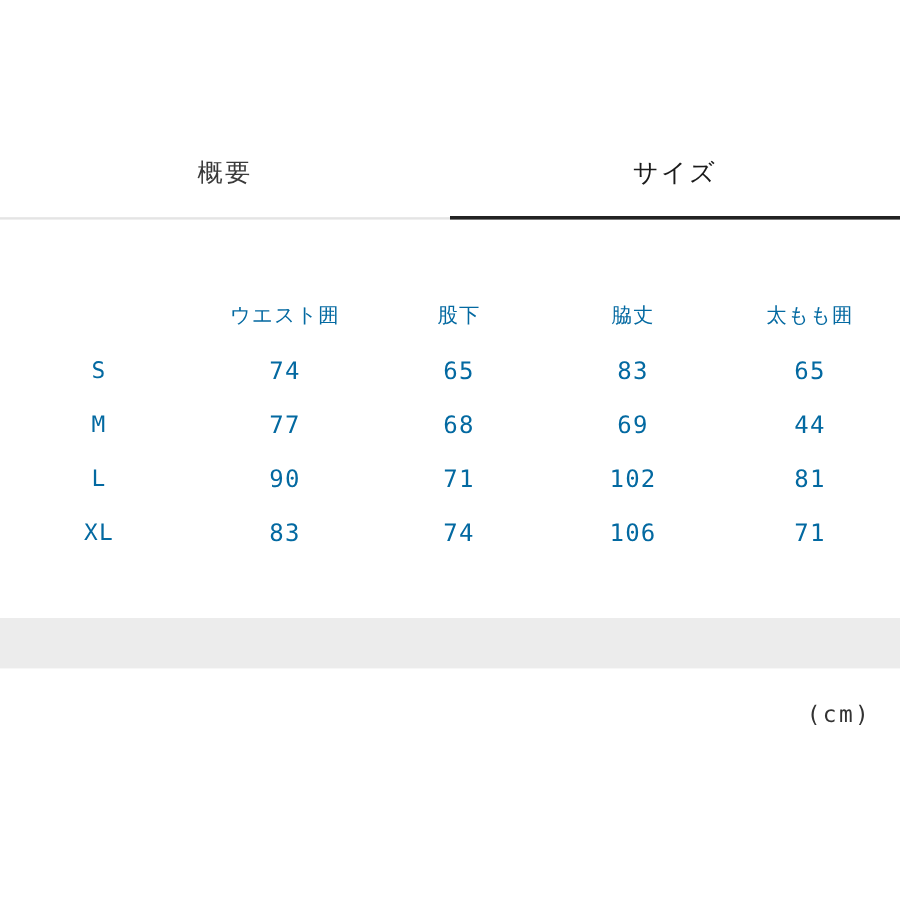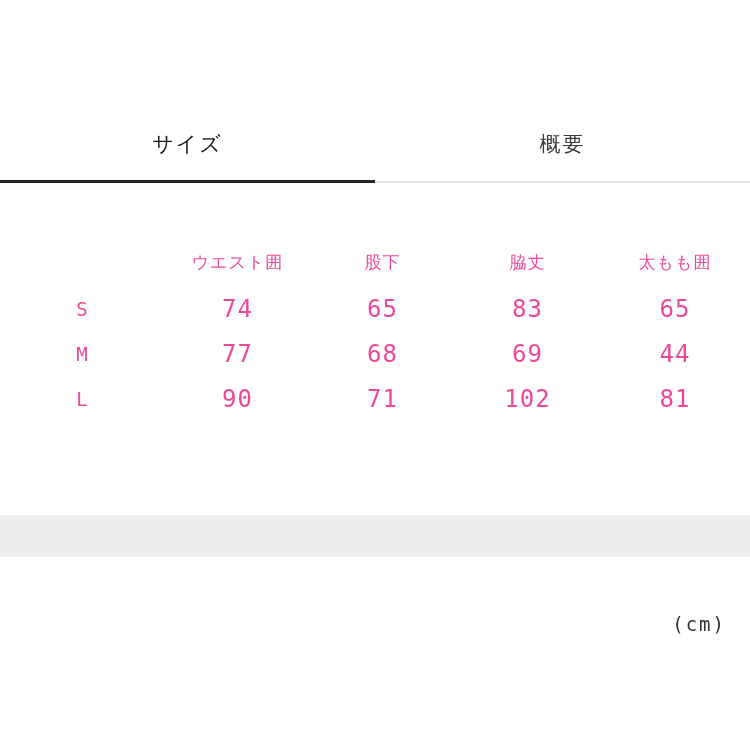--- a/index.html
+++ b/index.html
@@ -53,38 +53,38 @@
     top: 238px;
     left: 0;
     width: 750px;
     border-collapse: collapse;
     table-layout: fixed;
   }
   .size-table th,
   .size-table td {
     text-align: center;
     font-weight: normal;
-    color: #ec4899;
+    color: #0369a1;
     padding: 0;
   }
   .size-table th {
     font-size: 17px;
     letter-spacing: 1px;
     height: 48px;
     vertical-align: middle;
     font-family: "DejaVu Sans", "Liberation Sans", sans-serif;
   }
   .size-table col.c0 { width: 165px; }
   .size-table col.c1 { width: 145px; }
   .size-table col.c2 { width: 145px; }
   .size-table col.c3 { width: 145px; }
   .size-table col.c4 { width: 150px; }
 
   .size-table td {
-    font-size: 24px;
+    font-size: 20px;
     letter-spacing: 1px;
     height: 45px;
     vertical-align: middle;
     font-family: "DejaVu Sans Mono", "Liberation Mono", monospace;
   }
   .size-table td.label {
     font-size: 19px;
   }
 
   
@@ -99,31 +99,30 @@
 
   
   .unit {
     position: absolute;
     right: 24px;
     top: 585px;
     font-size: 19px;
     letter-spacing: 2px;
     color: #333333;
     font-family: "DejaVu Sans Mono", "Liberation Mono", monospace;
-    margin-top: 28px;
   }
 </style>
 </head>
 <body>
 
 <div class="page">
 
   <div class="tabs">
+    <div class="tab">概要</div>
     <div class="tab active">サイズ</div>
-    <div class="tab">概要</div>
   </div>
 
   <table class="size-table">
     <colgroup>
       <col class="c0">
         <col class="c1">
         <col class="c2">
         <col class="c3">
         <col class="c4">
     </colgroup>
@@ -151,20 +150,27 @@
         <td>69</td>
         <td>44</td>
       </tr>
       <tr>
         <td class="label">L</td>
         <td>90</td>
         <td>71</td>
         <td>102</td>
         <td>81</td>
       </tr>
+      <tr>
+        <td class="label">XL</td>
+        <td>83</td>
+        <td>74</td>
+        <td>106</td>
+        <td>71</td>
+      </tr>
     </tbody>
   </table>
 
   <div class="band"></div>
 
   <div class="unit">(cm)</div>
 
 </div>
 
 </body></html>

